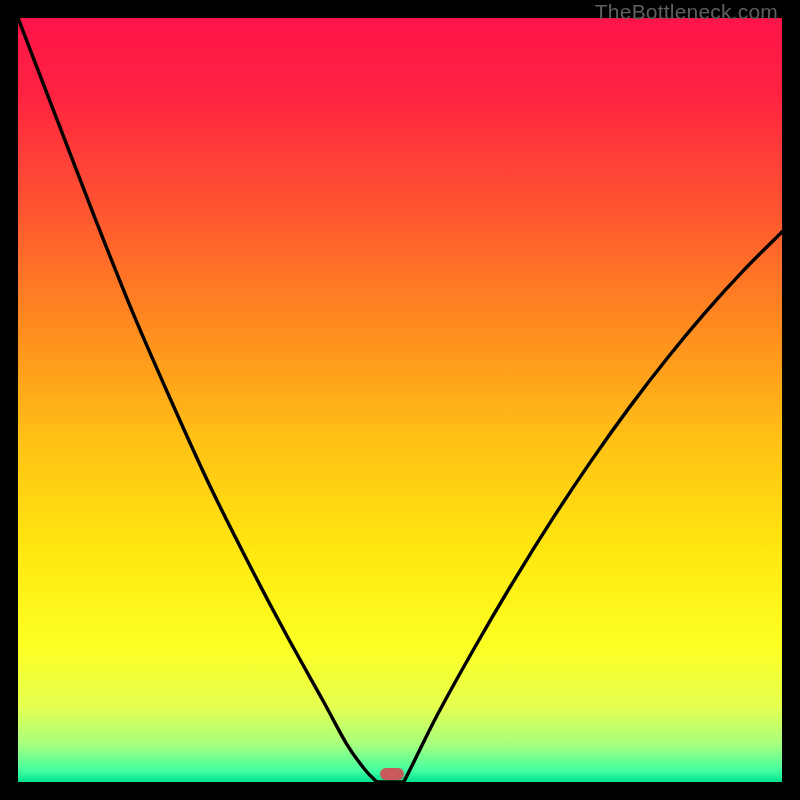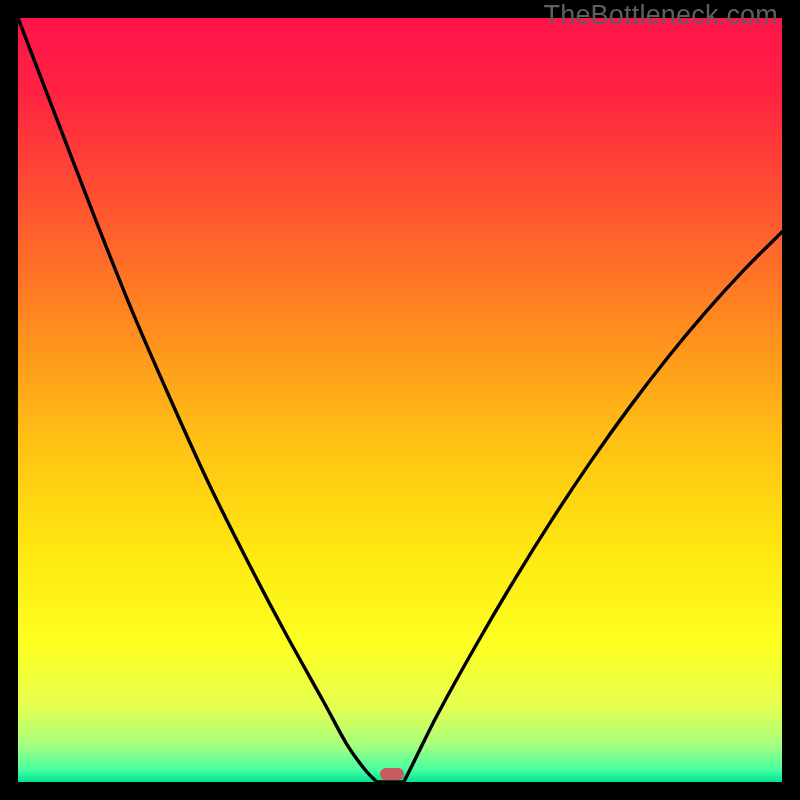--- a/index.html
+++ b/index.html
@@ -20,21 +20,21 @@
   }
   .gradient-fill {
     position: absolute;
     left: 0; top: 0; width: 100%; height: 100%;
   }
   .watermark {
     position: absolute;
     top: 0px;
     right: 22px;
     font-family: Arial, Helvetica, sans-serif;
-    font-size: 27px;
+    font-size: 21px;
     font-weight: 500;
     color: #605f5f;
     letter-spacing: 0.2px;
   }
   svg.curve {
     position: absolute;
     left: 0; top: 0;
     width: 100%; height: 100%;
   }
   .marker {

